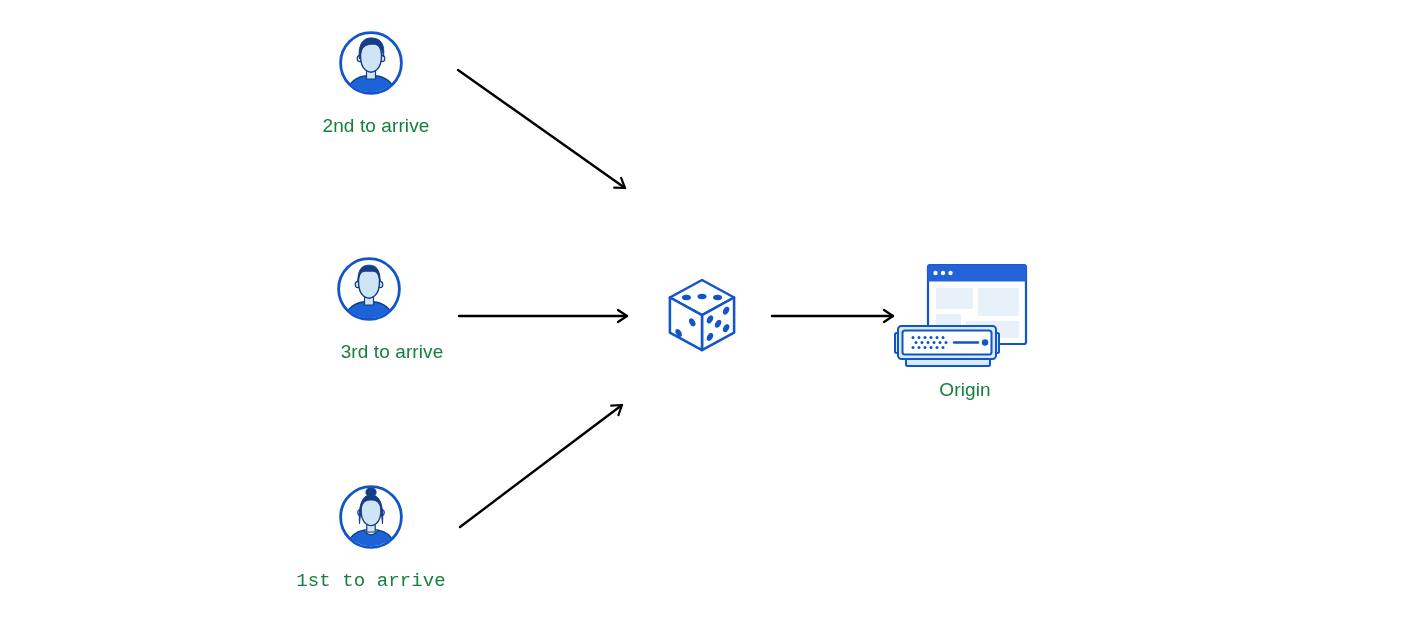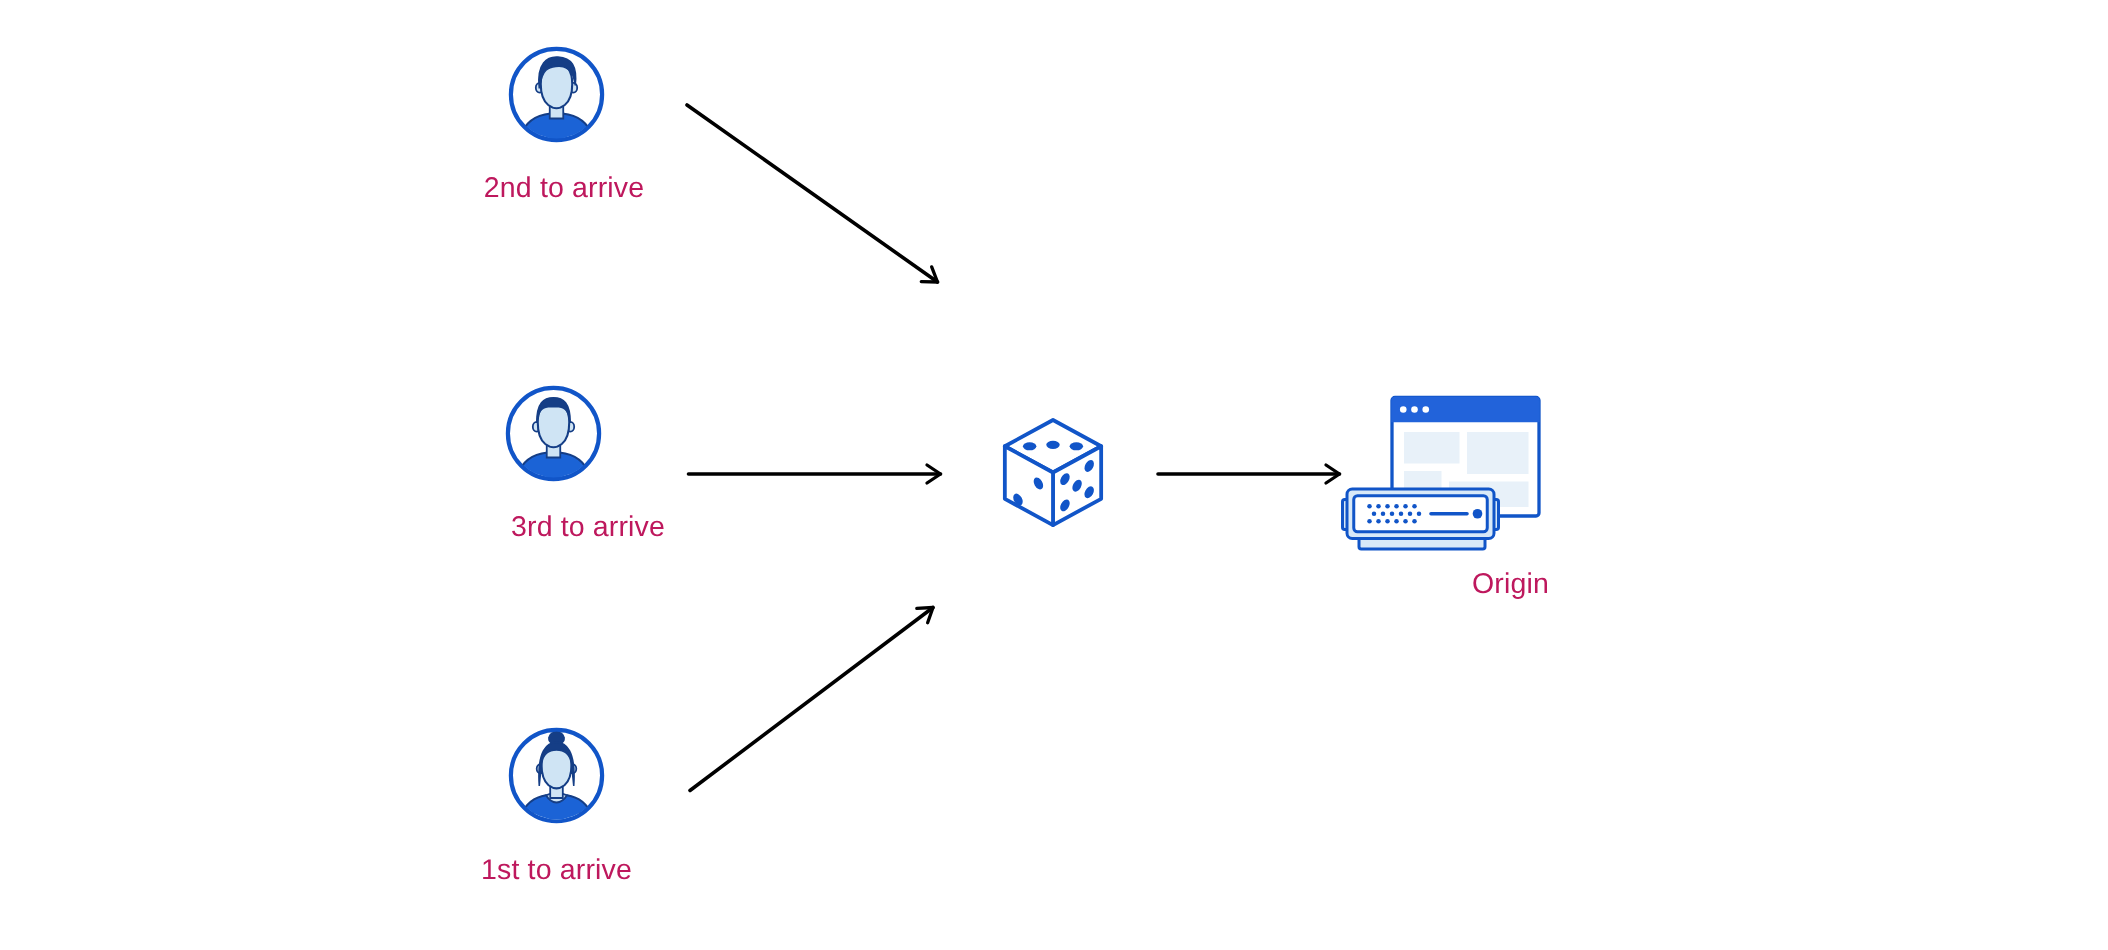--- a/index.html
+++ b/index.html
@@ -14,21 +14,21 @@
     height: 633px;
     background: #ffffff;
     overflow: hidden;
   }
   .abs { position: absolute; }
   .node-label {
     position: absolute;
     transform: translateX(-50%);
     font-size: 19px;
     line-height: 22px;
-    color: #be185d;
+    color: #15803d;
     white-space: nowrap;
     letter-spacing: 0.1px;
   }
   svg { display: block; }
 </style>
 </head>
 <body>
 
 <div id="canvas">
 
@@ -104,21 +104,21 @@
         <ellipse cx="22.2" cy="28.5" rx="2.4" ry="3" fill="#cfe4f4" stroke="#153e86" stroke-width="1.2"></ellipse>
         <ellipse cx="43.8" cy="28.5" rx="2.4" ry="3" fill="#cfe4f4" stroke="#153e86" stroke-width="1.2"></ellipse>
         <path d="M23 25.5 Q23 13.5 33 13.5 Q43 13.5 43 25.5 Q43 35.5 38.3 39.5 Q35.5 41.6 33 41.6 Q30.5 41.6 27.7 39.5 Q23 35.5 23 25.5 Z" fill="#cfe4f4" stroke="#153e86" stroke-width="1.4"></path>
         <path d="M33 3.5 Q37.5 3.5 38.5 7.5 Q39 10 37 11.5 L29 11.5 Q27 10 27.5 7.5 Q28.5 3.5 33 3.5 Z" fill="#153e86"></path>
         <path d="M21.5 40 C19.8 16 27 10.8 33 10.8 C39 10.8 46.2 16 44.5 40
                  C43.6 31 43.3 27.5 42.8 24.5 C41.6 17.8 37.8 16 33 16
                  C28.2 16 24.4 17.8 23.2 24.5 C22.7 27.5 22.4 31 21.5 40 Z" fill="#153e86" stroke="#153e86" stroke-width="1"></path>
       </g>
     </svg>
   </div>
-  <div class="node-label" style="left:371px;top:570px;">1st to arrive</div>
+  <div class="node-label" style="left:371px;top:570px;font-family:Liberation Mono, monospace;">1st to arrive</div>
 
   <div class="abs" style="left:666px;top:277px;width:72px;">
     <svg width="72" height="78" viewBox="0 0 74 80">
       <g stroke="#1155c8" stroke-width="2.6" stroke-linejoin="round" fill="#ffffff">
         <path d="M37 3 L70 21 L37 39 L4 21 Z"></path>
         <path d="M37 39 L70 21 L70 57 L37 75 Z"></path>
         <path d="M4 21 L37 39 L37 75 L4 57 Z"></path>
       </g>
       <g fill="#1155c8">
 
@@ -180,15 +180,15 @@
             <circle cx="32" cy="84.5" r="1.5"></circle>
             <circle cx="38" cy="84.5" r="1.5"></circle>
             <circle cx="44" cy="84.5" r="1.5"></circle>
             <circle cx="50" cy="84.5" r="1.5"></circle>
         </g>
         <line x1="61" y1="79.5" x2="85" y2="79.5" stroke="#1155c8" stroke-width="2.4" stroke-linecap="round"></line>
         <circle cx="92" cy="79.5" r="3.2" fill="#1155c8"></circle>
       </g>
     </svg>
   </div>
-  <div class="node-label" style="left:965px;top:379px;margin-left:42px;">Origin</div>
+  <div class="node-label" style="left:965px;top:379px;">Origin</div>
 
 </div>
 
 </body></html>

